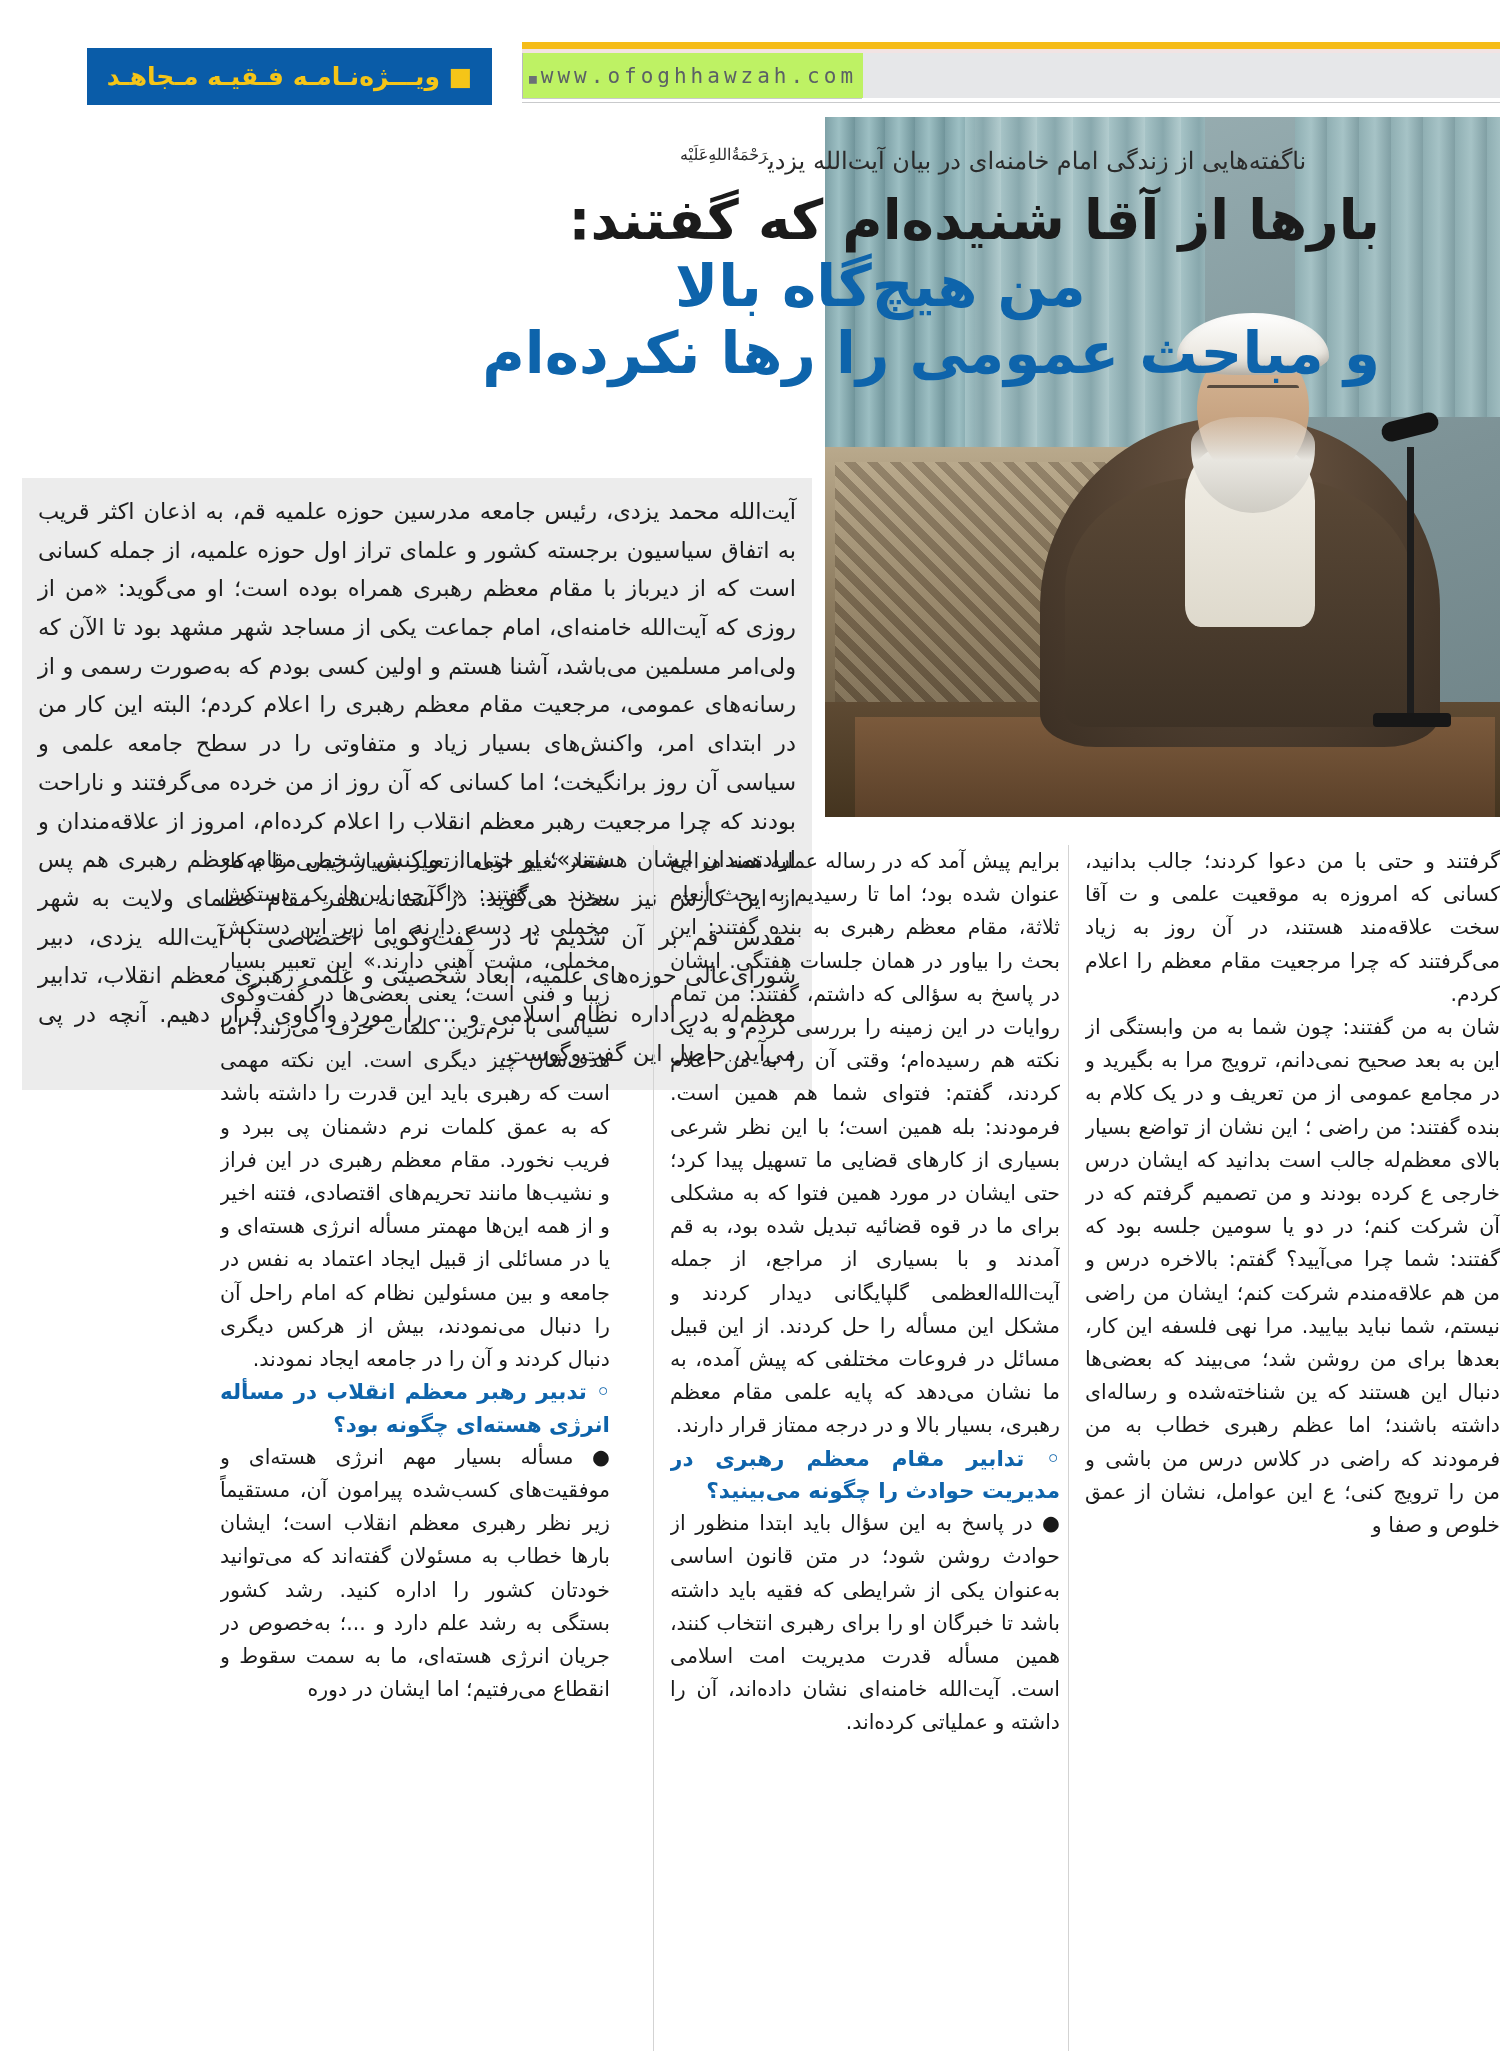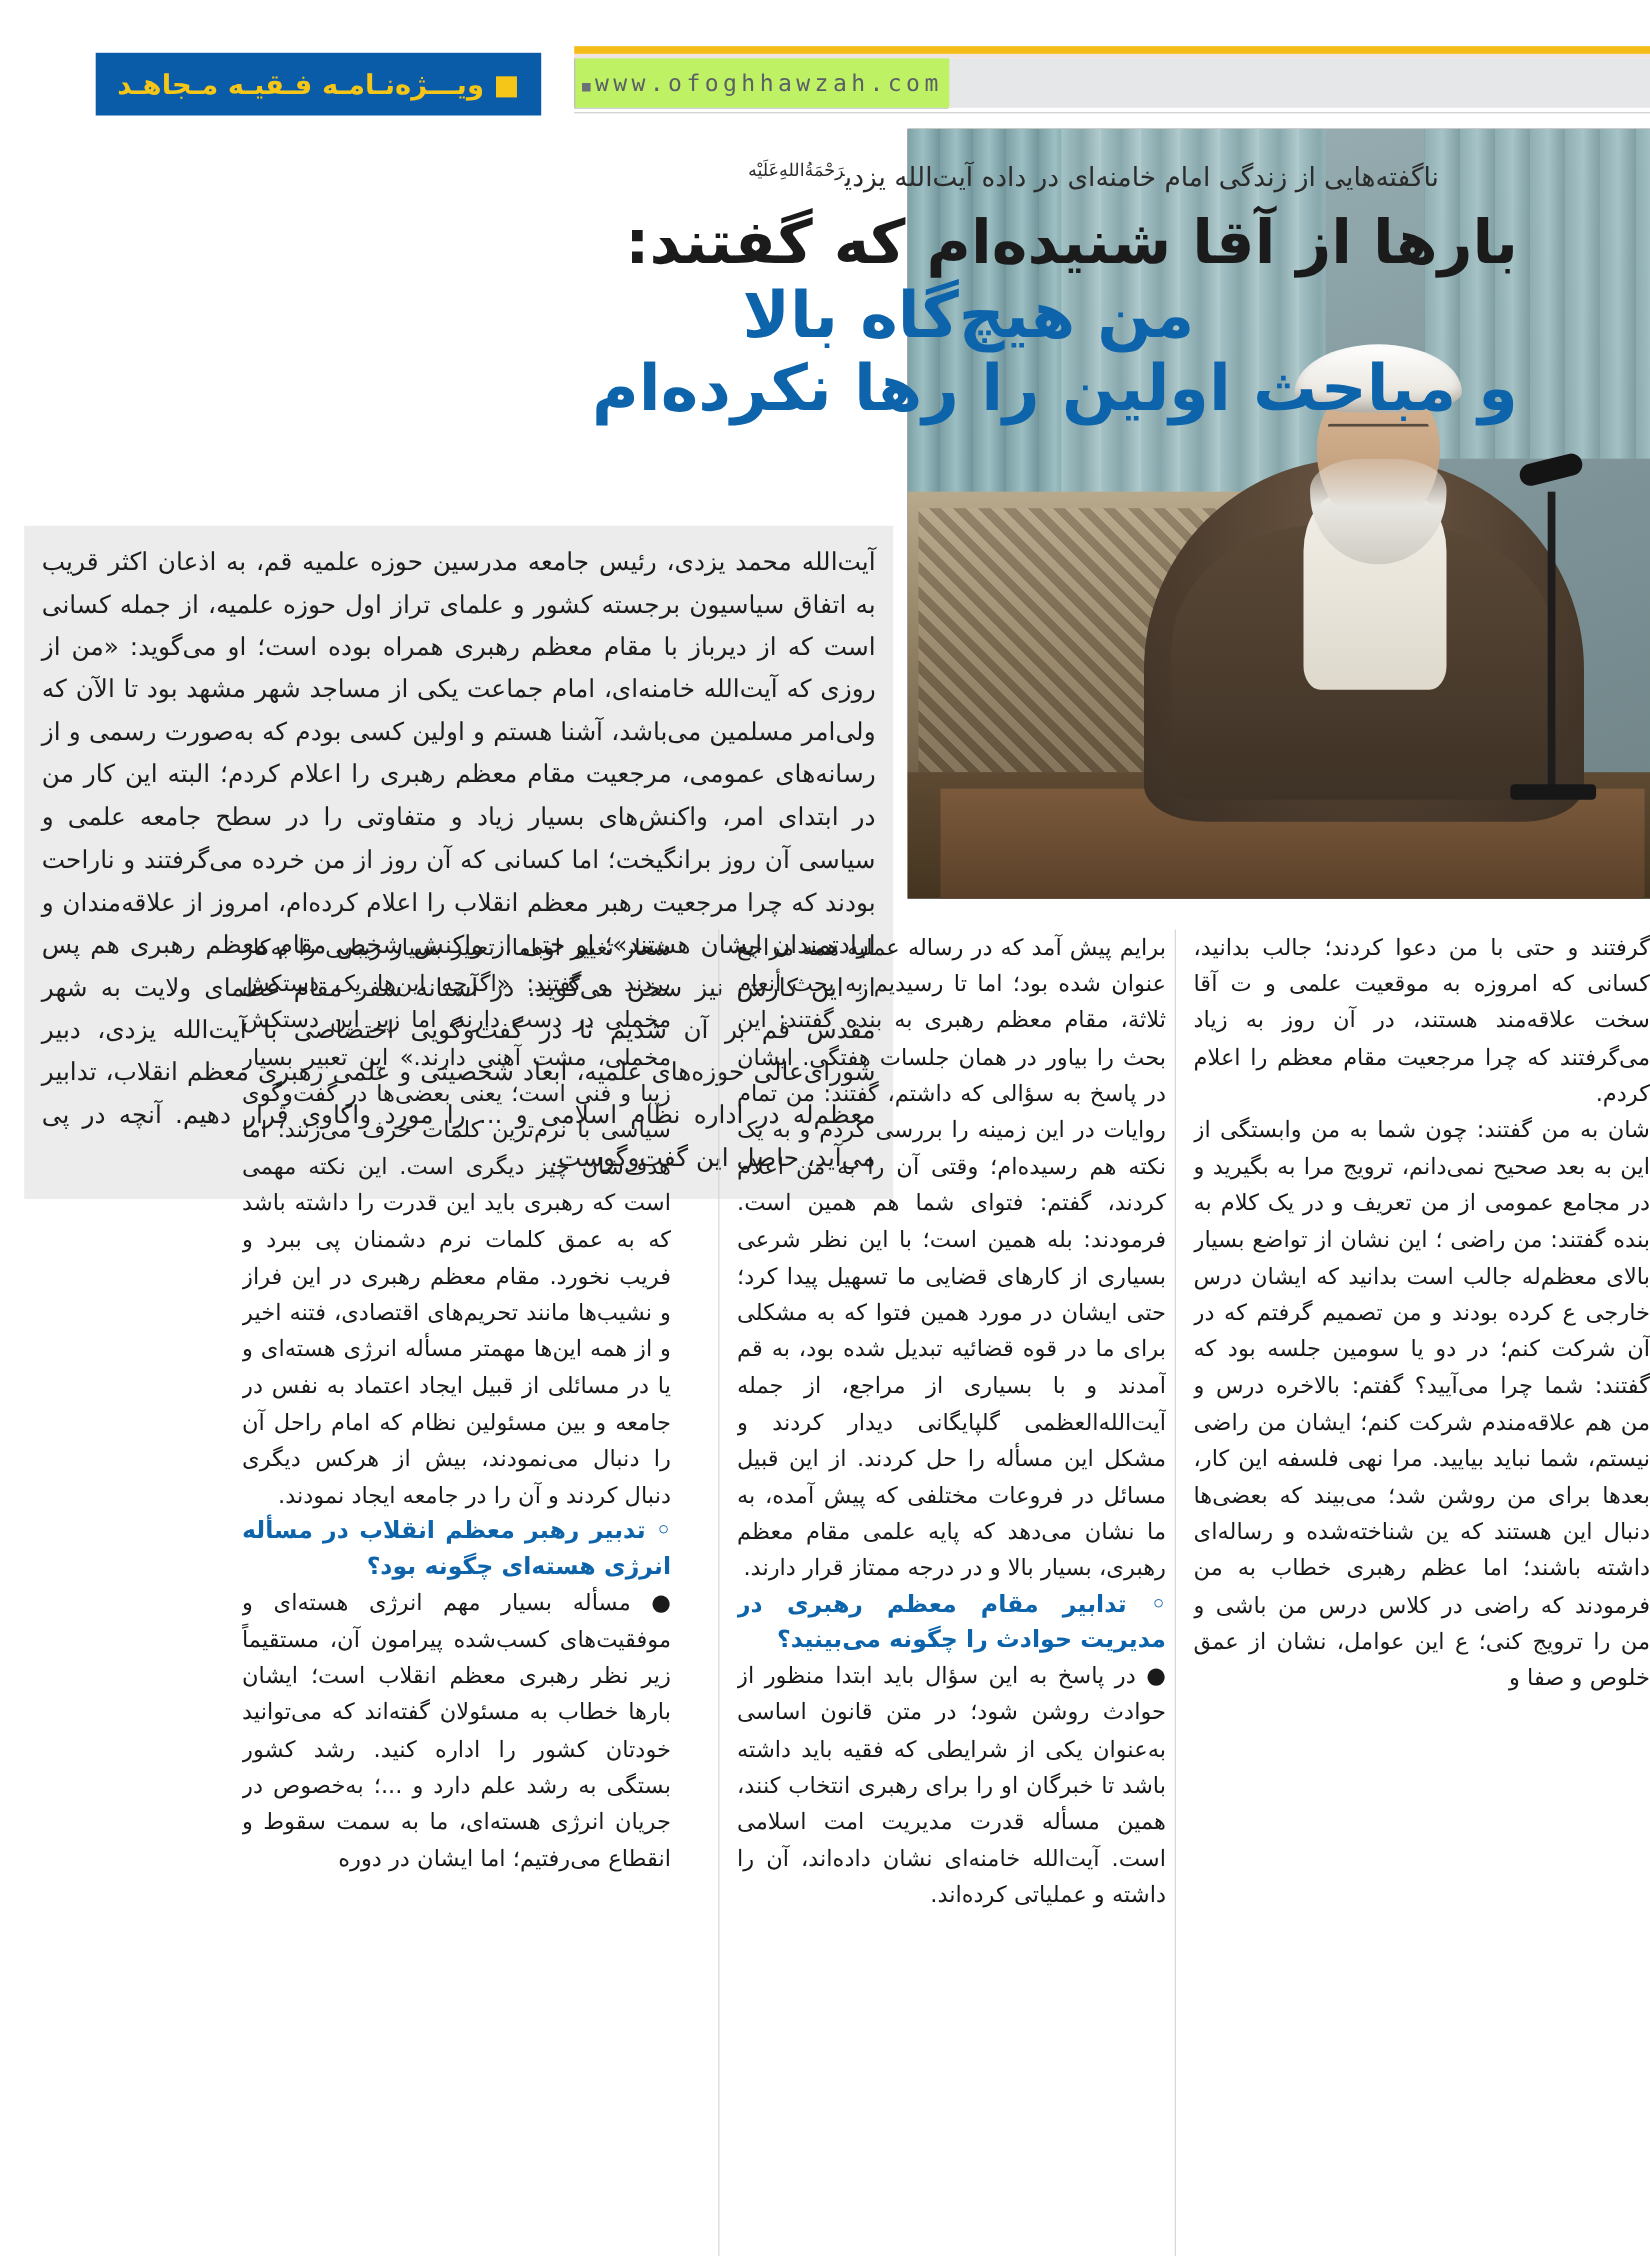--- a/index.html
+++ b/index.html
@@ -191,27 +191,27 @@
     <div class="ph-face"></div>
     <div class="ph-glasses"></div>
     <div class="ph-beard"></div>
     <div class="ph-turban"></div>
     <div class="ph-mic-stand"></div>
     <div class="ph-mic-head"></div>
     <div class="ph-mic-base"></div>
   </div>
 
   <div class="kicker">
-    <span>ناگفته‌هایی از زندگی امام خامنه‌ای در داده آیت‌الله یزدی</span><span class="honor">رَحْمَةُ‌اللهِ‌عَلَیْه</span>
+    <span>ناگفته‌هایی از زندگی امام خامنه‌ای در بیان آیت‌الله یزدی</span><span class="honor">رَحْمَةُ‌اللهِ‌عَلَیْه</span>
   </div>
 
   <div class="headline">
     <div class="hl-line hl-1">بارها از آقا شنیده‌ام که گفتند:</div>
     <div class="hl-line hl-2">من هیچ‌گاه بالا</div>
-    <div class="hl-line hl-3">و مباحث اولین را رها نکرده‌ام</div>
+    <div class="hl-line hl-3">و مباحث عمومی را رها نکرده‌ام</div>
   </div>
 
   <div class="lead">
     <p>آیت‌الله محمد یزدی، رئیس جامعه مدرسین حوزه علمیه قم، به اذعان اکثر قریب به اتفاق سیاسیون برجسته کشور و علمای تراز اول حوزه علمیه، از جمله کسانی است که از دیرباز با مقام معظم رهبری همراه بوده است؛ او می‌گوید: «من از روزی که آیت‌الله خامنه‌ای، امام جماعت یکی از مساجد شهر مشهد بود تا الآن که ولی‌امر مسلمین می‌باشد، آشنا هستم و اولین کسی بودم که به‌صورت رسمی و از رسانه‌های عمومی، مرجعیت مقام معظم رهبری را اعلام کردم؛ البته این کار من در ابتدای امر، واکنش‌های بسیار زیاد و متفاوتی را در سطح جامعه علمی و سیاسی آن روز برانگیخت؛ اما کسانی که آن روز از من خرده می‌گرفتند و ناراحت بودند که چرا مرجعیت رهبر معظم انقلاب را اعلام کرده‌ام، امروز از علاقه‌مندان و ارادتمندان ایشان هستند»؛ او حتی از واکنش شخص مقام معظم رهبری هم پس از این کارش نیز سخن می‌گوید. در آستانه سفر مقام عظمای ولایت به شهر مقدس قم بر آن شدیم تا در گفت‌وگویی اختصاصی با آیت‌الله یزدی، دبیر شورای‌عالی حوزه‌های علمیه، ابعاد شخصیتی و علمی رهبری معظم انقلاب، تدابیر معظم‌له در اداره نظام اسلامی و ... را مورد واکاوی قرار دهیم. آنچه در پی می‌آید، حاصل این گفت‌وگوست.</p>
   </div>
 
   <div class="divider-v dv1"></div>
   <div class="divider-v dv2"></div>
 
   <div class="cols">

